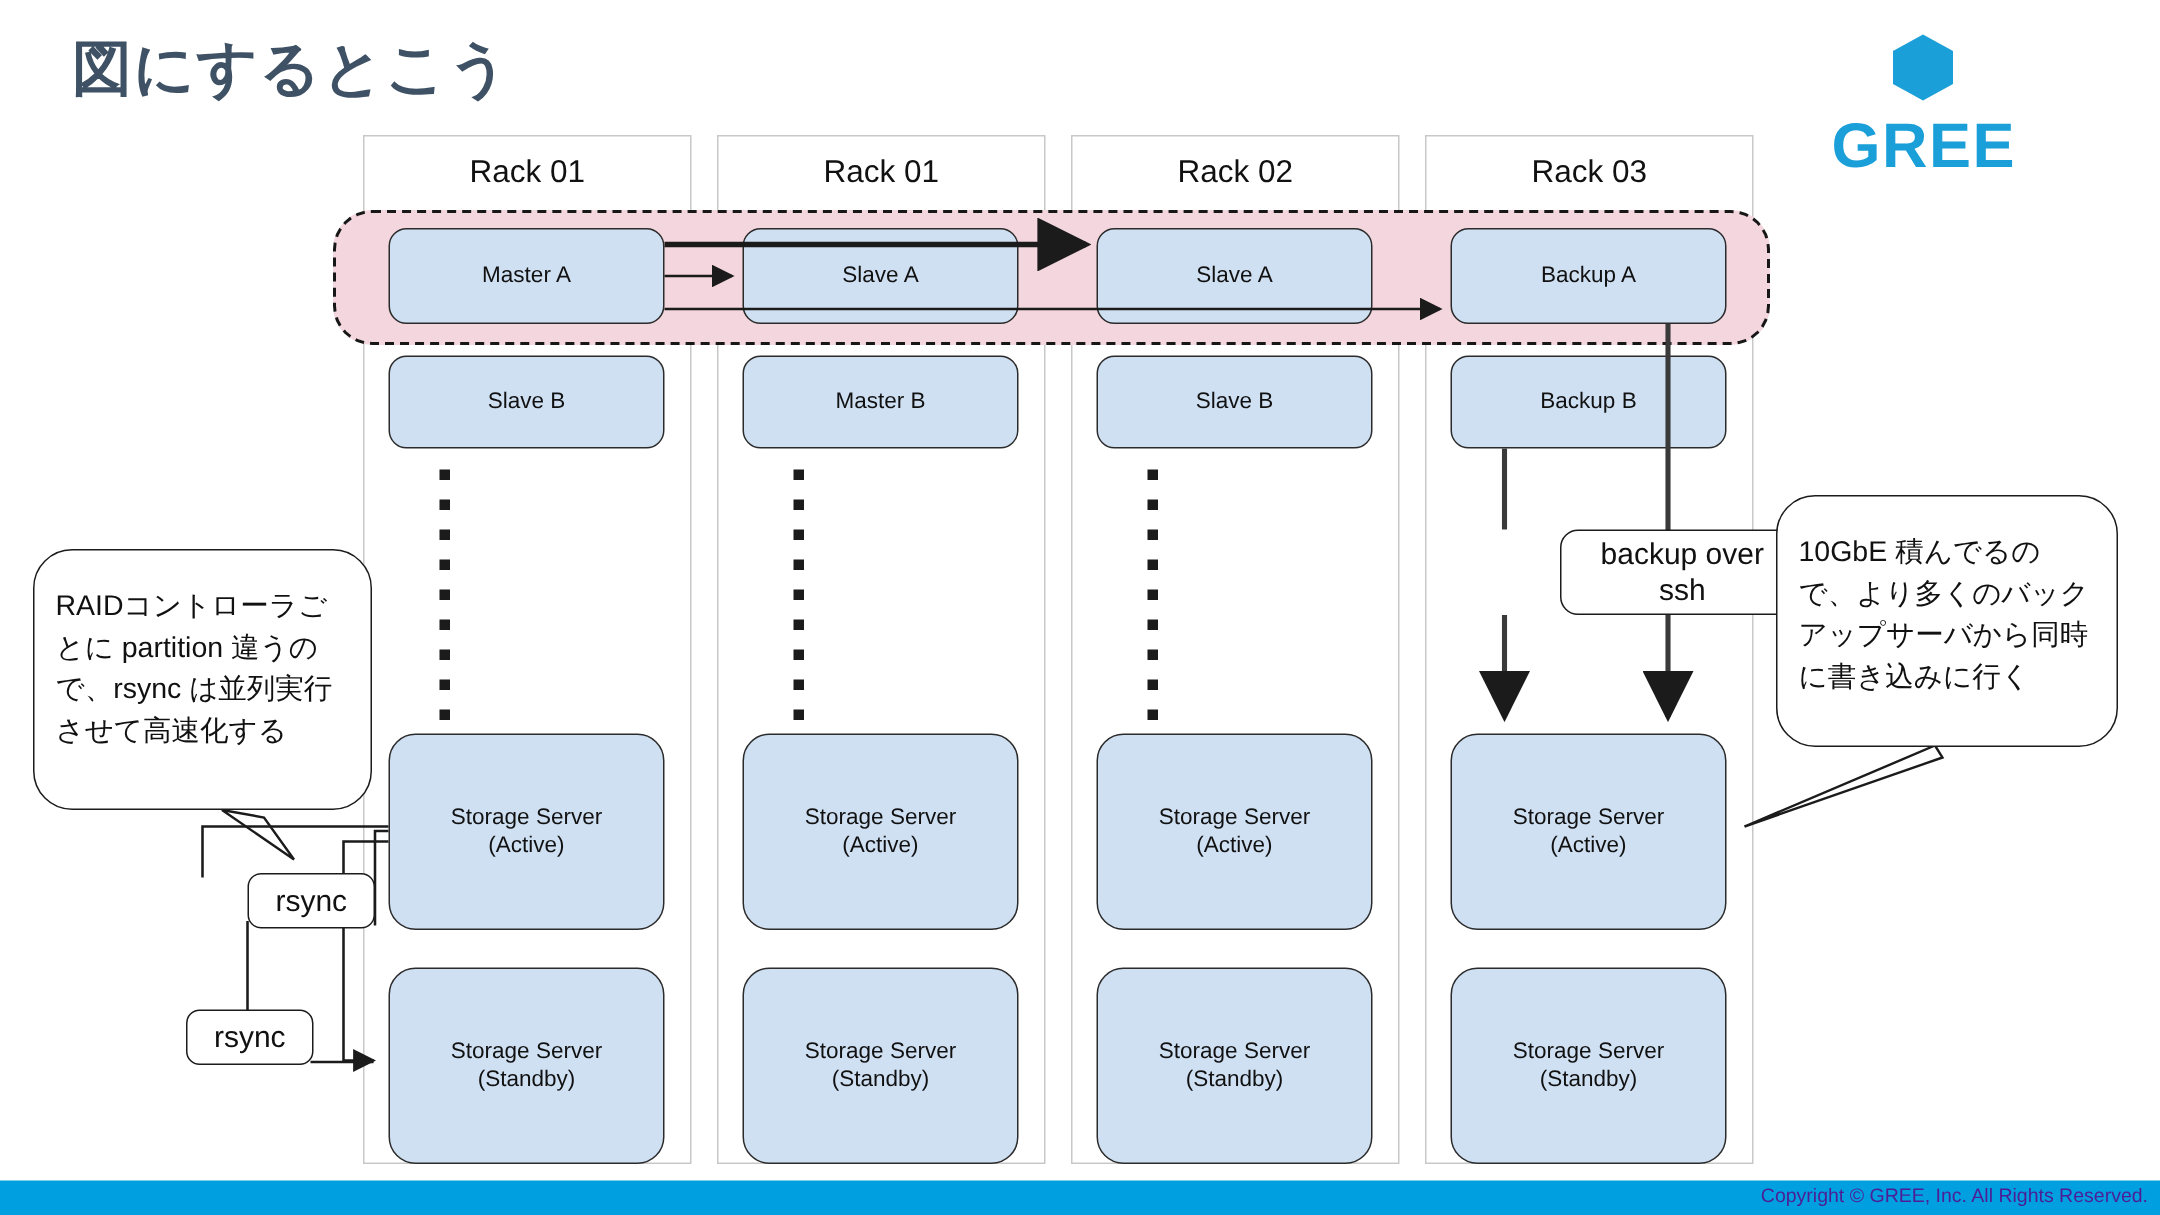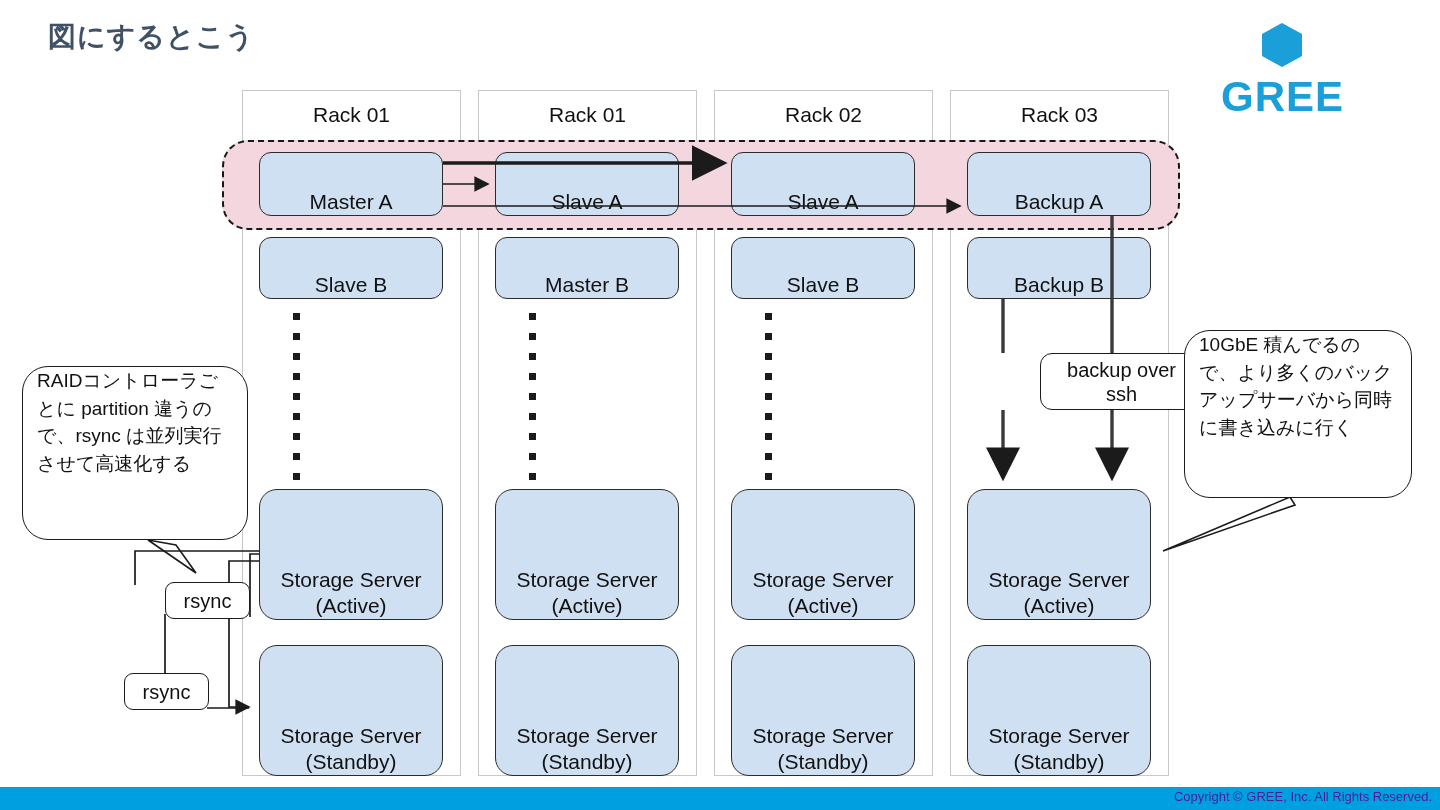--- a/index.html
+++ b/index.html
@@ -8,21 +8,21 @@
     background:#ffffff;
     font-family:"Liberation Sans","DejaVu Sans",sans-serif;
     overflow:hidden;
     position:relative;
   }
   #stage{position:absolute;left:0;top:0;width:1440px;height:810px;}
 
   
   .page-title{
     position:absolute;left:48px;top:18px;
-    font-size:28px;font-weight:bold;color:#3f5265;
+    font-size:40px;font-weight:bold;color:#3f5265;
     letter-spacing:1px;white-space:nowrap;
   }
   .brand{
     position:absolute;right:96px;top:22px;
     display:flex;align-items:center;gap:8px;flex-direction:column;
   }
   .brand-mark{width:44px;height:46px;display:block;}
   .brand-text{
     font-size:42px;font-weight:bold;color:#1a9fd9;
     letter-spacing:1px;line-height:1;
@@ -48,23 +48,23 @@
     text-align:center;font-size:21px;color:#111;
   }
 
   
   .node{
     position:absolute;
     background:#cfe0f3;
     border:1.6px solid #2b2b2b;
     border-radius:12px;
     box-sizing:border-box;
-    display:flex;align-items:flex-end;justify-content:center;
+    display:flex;align-items:center;justify-content:center;
     text-align:center;
-    font-size:21px;color:#111;line-height:1.25;
+    font-size:15px;color:#111;line-height:1.25;
     z-index:4;
   }
   .node.big{border-radius:18px;}
 
   
   .vdots{position:absolute;width:8px;z-index:3;}
   .vdots i{display:block;width:7px;height:7px;background:#1b1b1b;margin-bottom:13px;}
 
   
   .band{
@@ -89,21 +89,21 @@
   }
 
   
   .callout{
     position:absolute;
     background:#ffffff;
     border:1.8px solid #1b1b1b;
     border-radius:26px;
     box-sizing:border-box;
     font-size:19px;color:#111;line-height:1.45;
-    padding:0 14px;
+    padding:24px 14px;
     z-index:8;
   }
 
   
   svg.wires{position:absolute;left:0;top:0;width:1440px;height:810px;z-index:6;pointer-events:none;}
   svg.wires-back{z-index:1;}
 </style>
 </head>
 <body>
 

